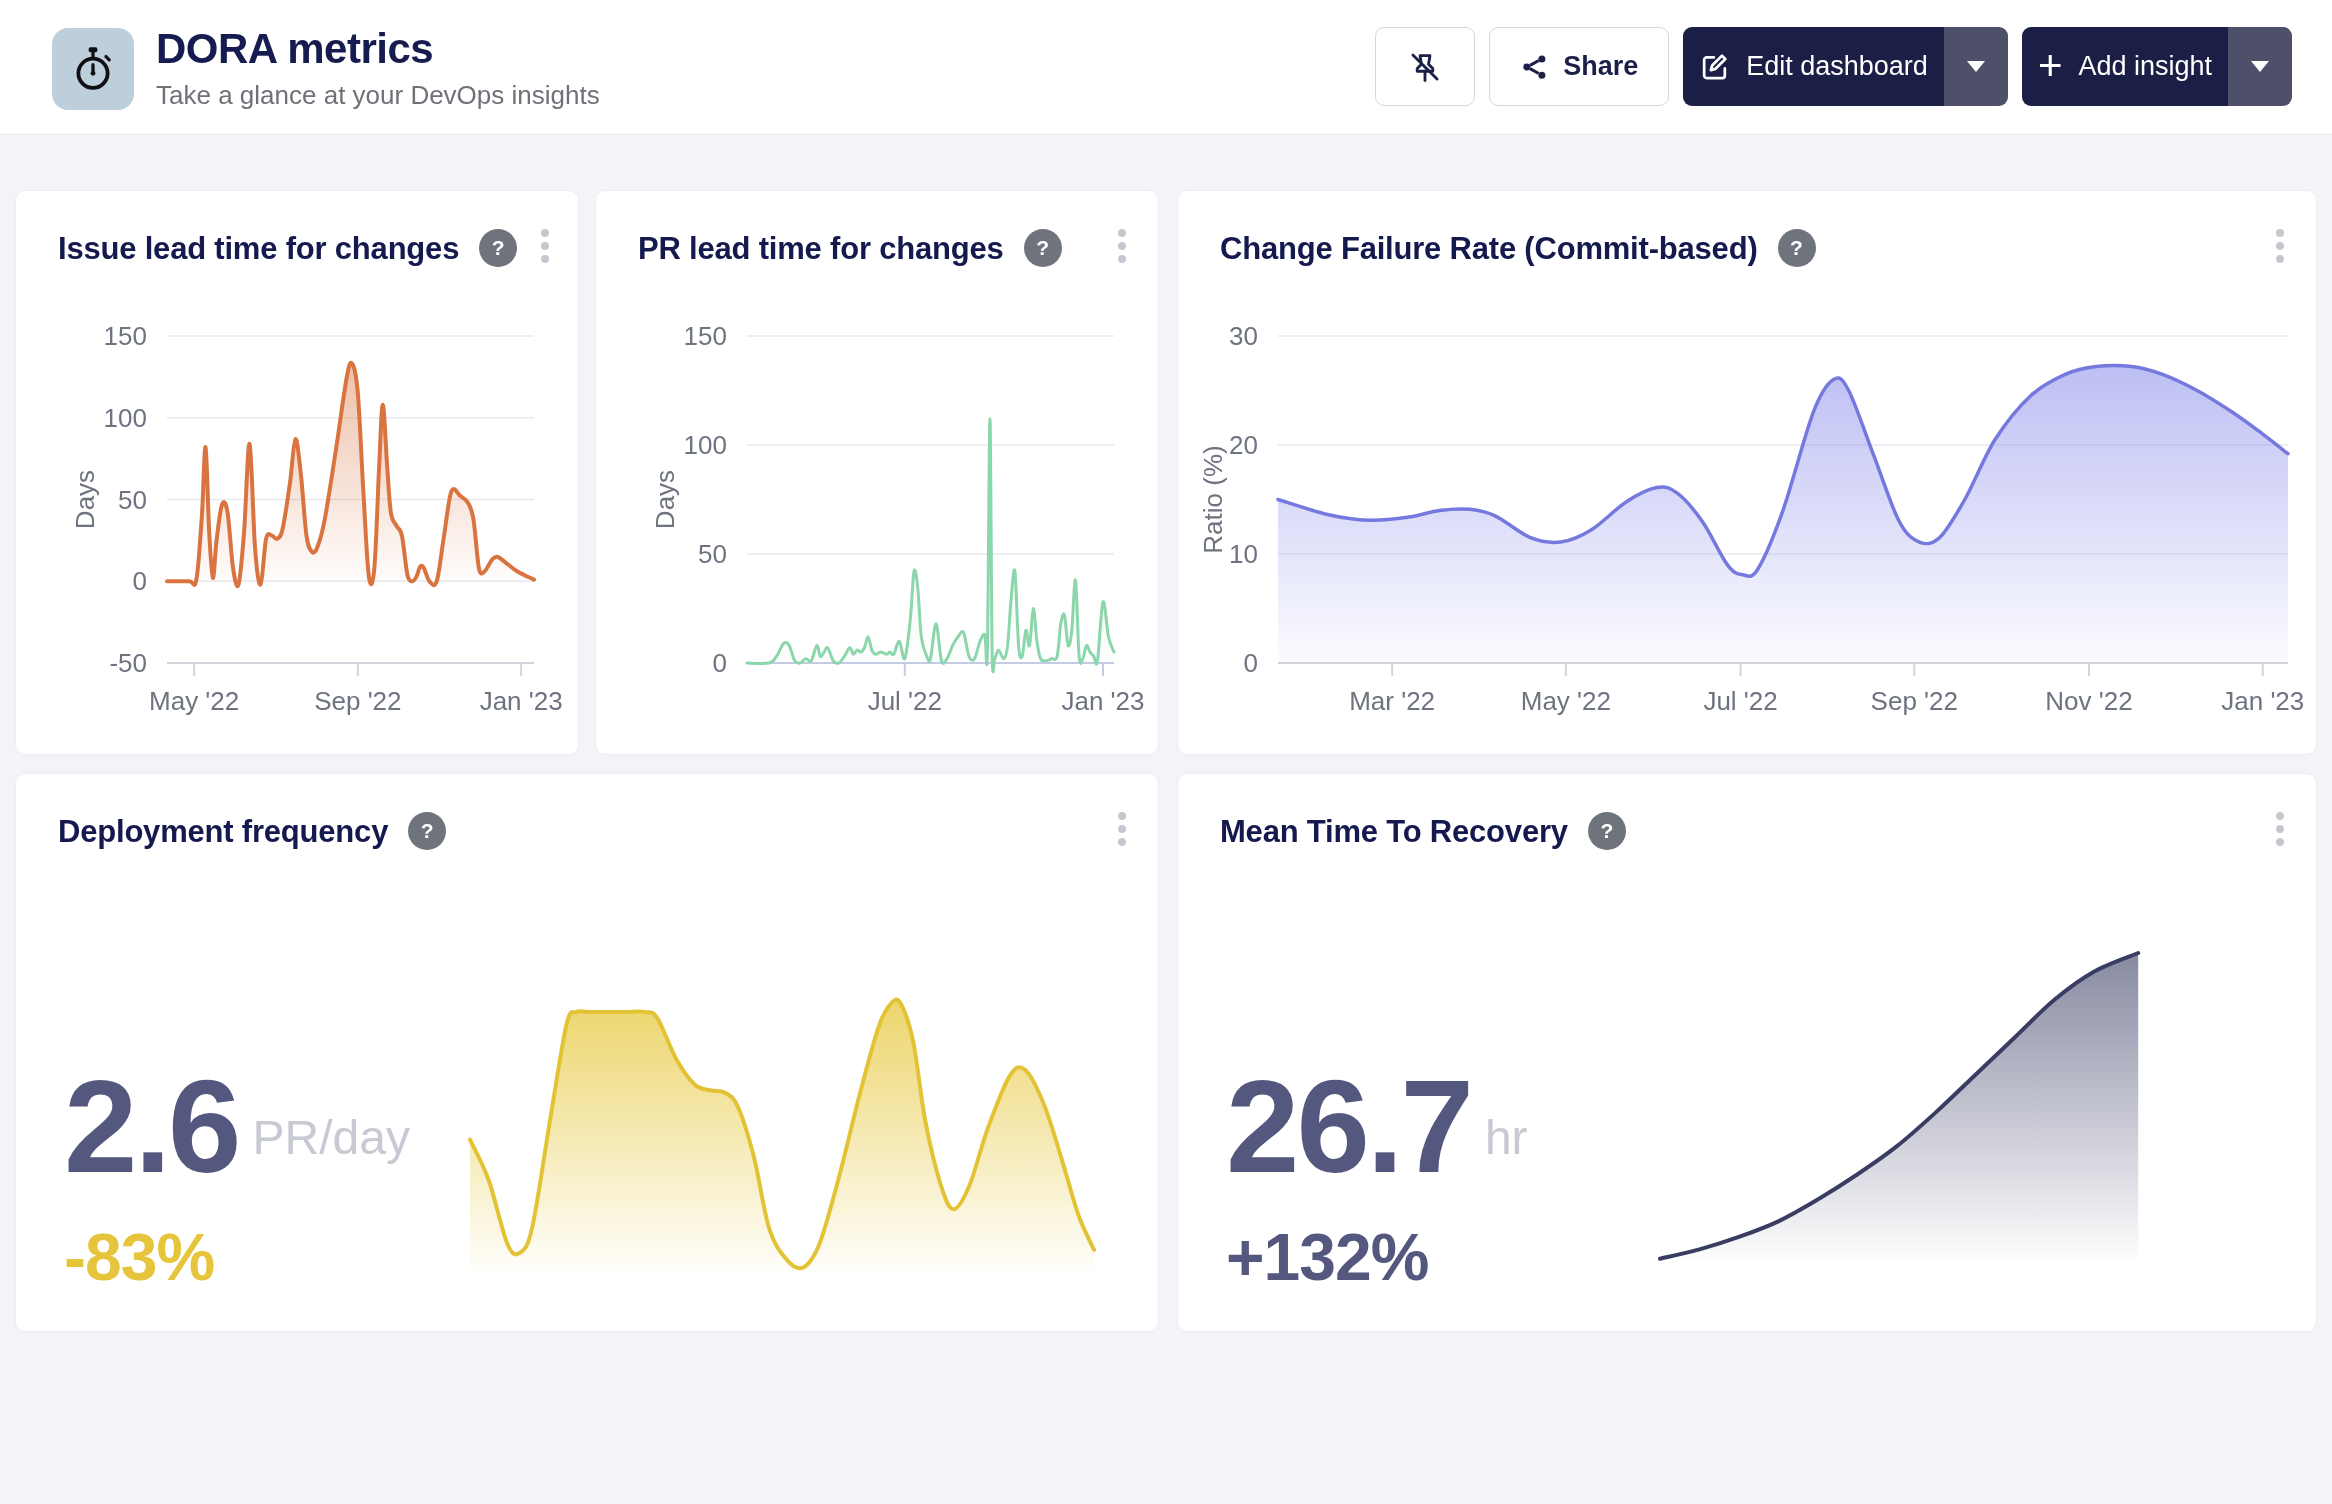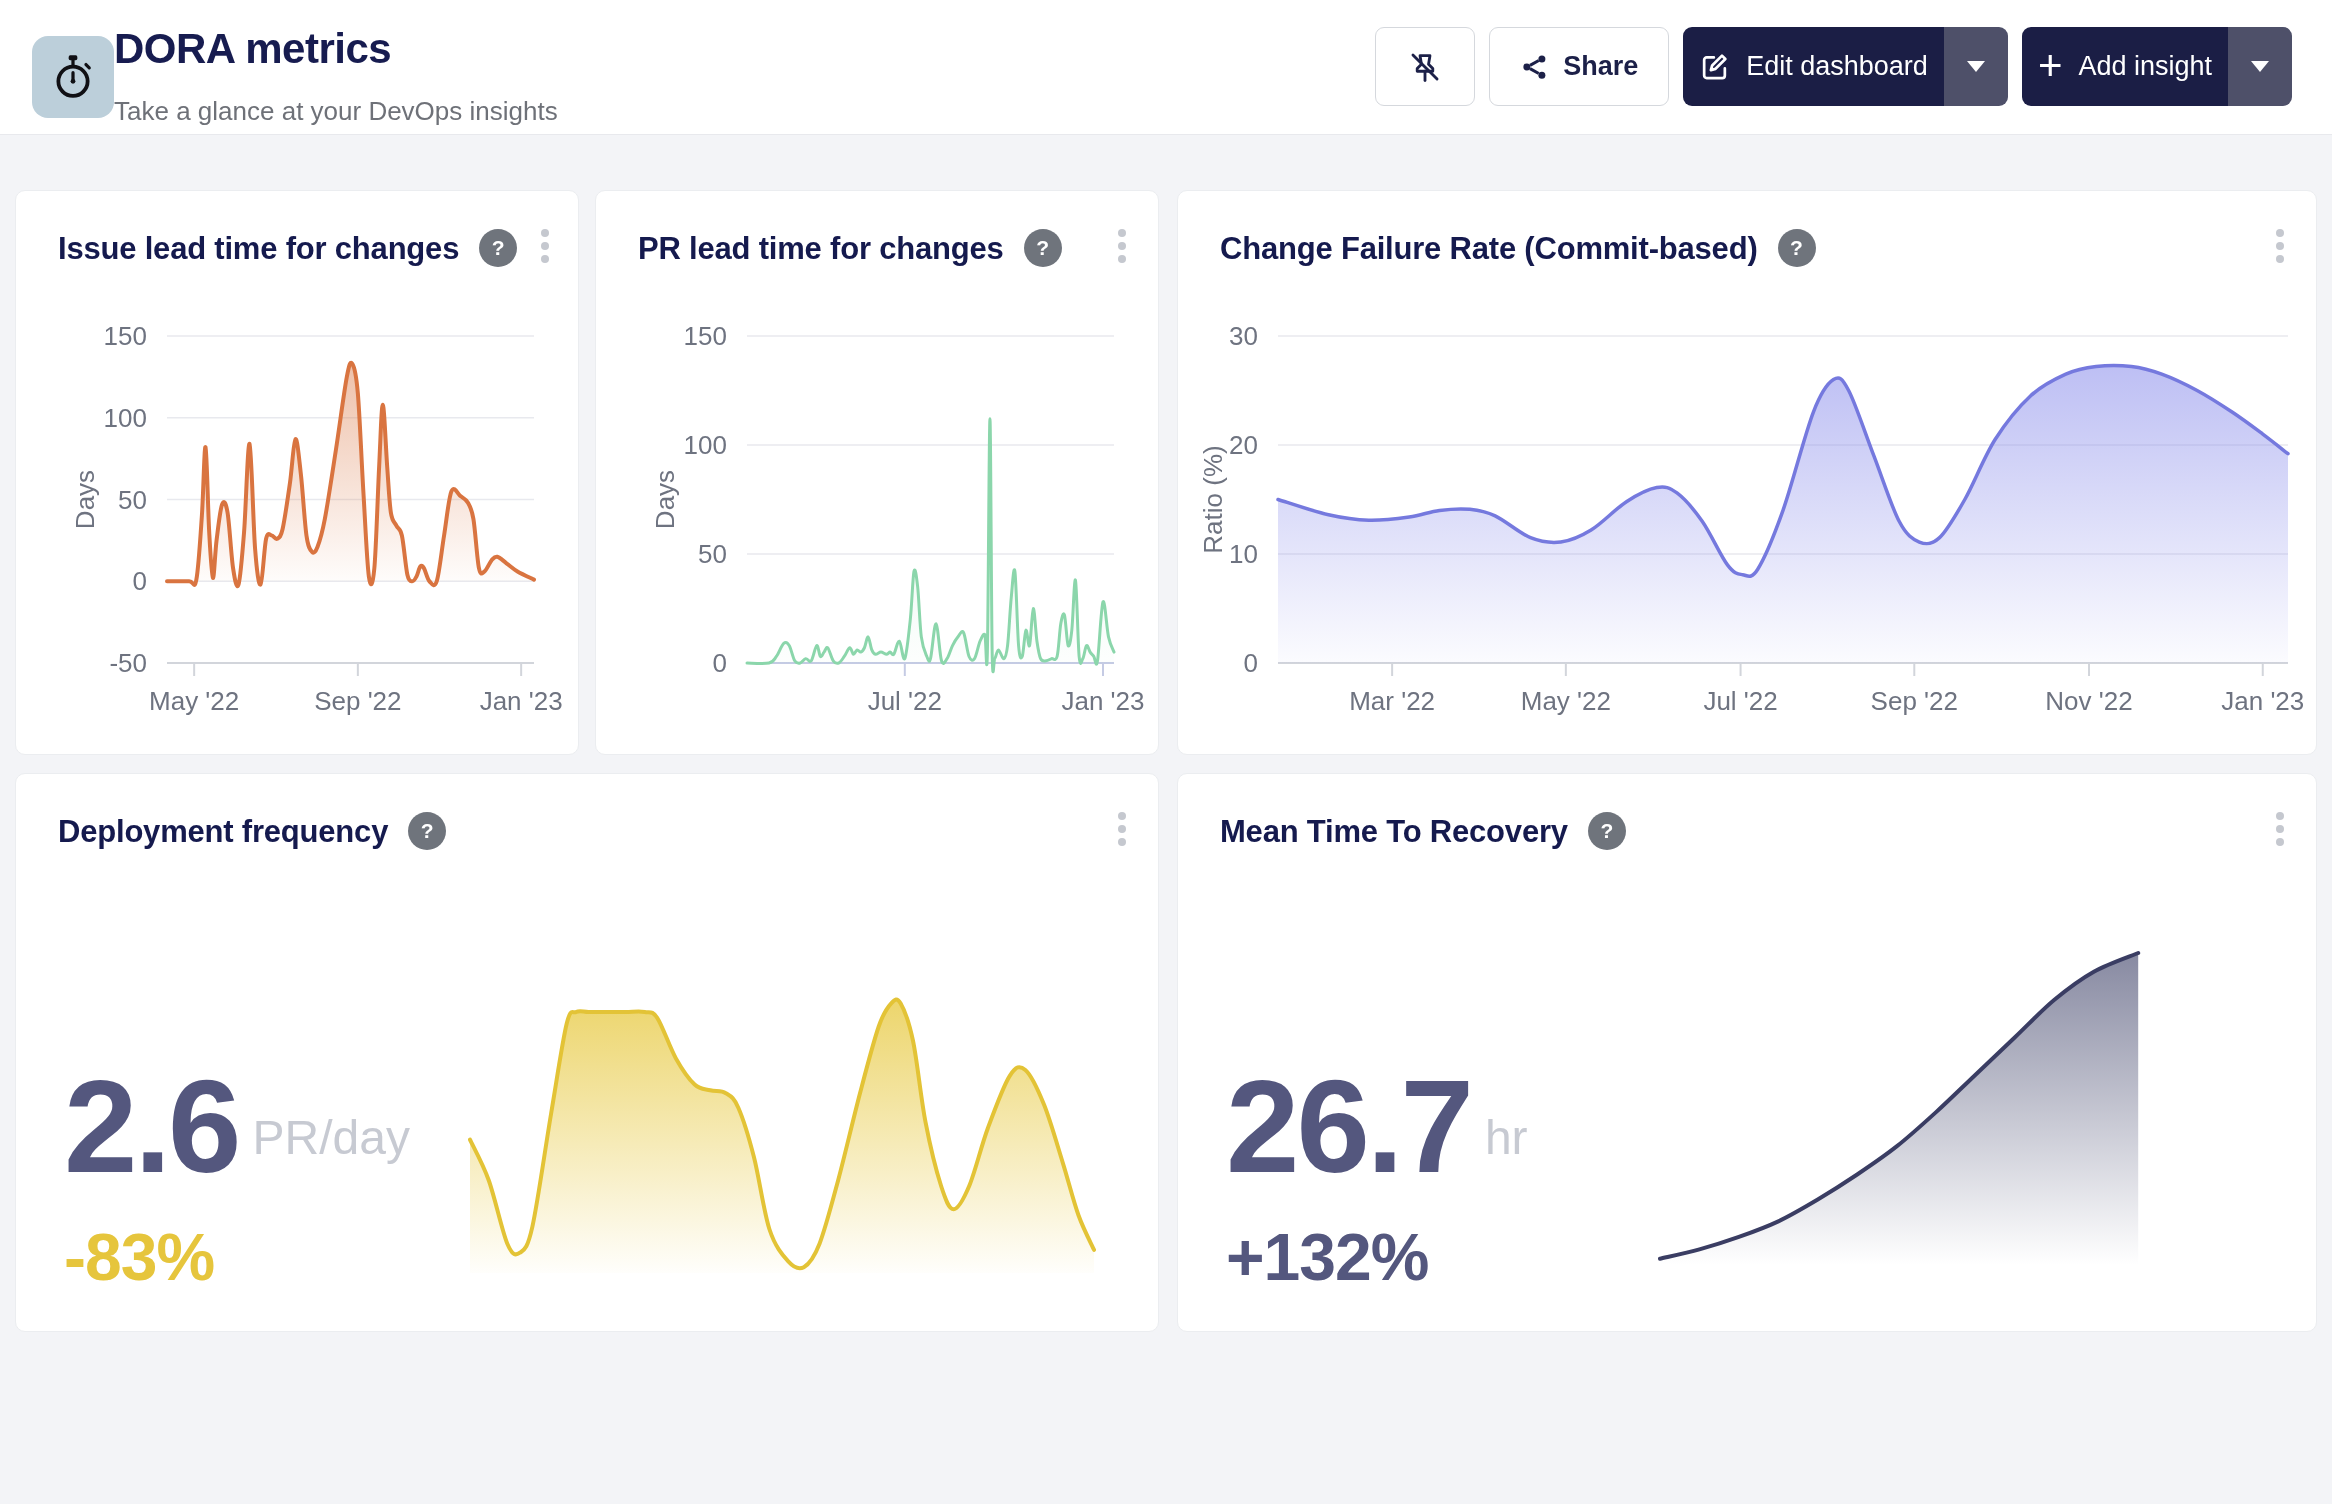--- a/index.html
+++ b/index.html
@@ -1,24 +1,24 @@
 <!DOCTYPE html>
 <html><head>
 <meta charset="utf-8">
 <style>
   html,body{margin:0;padding:0;}
   body{width:2332px;height:1504px;overflow:hidden;background:#f3f4f7;
        font-family:"Liberation Sans",sans-serif;-webkit-font-smoothing:antialiased;position:relative;}
   .topbar{position:absolute;left:0;top:0;width:2332px;height:134px;background:#ffffff;
           border-bottom:1px solid #e8e9ed;}
-  .hleft{position:absolute;left:32px;top:26px;display:flex;align-items:center;}
+  .hleft{position:absolute;left:52px;top:26px;display:flex;align-items:center;gap:22px;}
   .app-tile{width:82px;height:82px;border-radius:16px;background:#bccfda;display:flex;
             align-items:center;justify-content:center;}
   .htext h1{margin:0;font-size:42px;font-weight:700;color:#171c50;letter-spacing:-0.5px;line-height:1.1;}
-  .subtitle{font-size:26px;color:#6e7178;margin-top:24px;}
+  .subtitle{font-size:26px;color:#6e7178;margin-top:8px;}
   .hbtns{position:absolute;right:40px;top:27px;display:flex;gap:14px;height:79px;}
   .btn{display:flex;align-items:center;justify-content:center;height:79px;border:none;cursor:pointer;
        font-family:Liberation Sans, sans-serif;font-size:27px;}
   .ghost{background:#fff;border:1.5px solid #d5d8dd;border-radius:9px;color:#1c2048;font-weight:600;}
   .btn.square{width:100px;}
   .share-btn{padding:0 30px;gap:13px;}
   .split{display:flex;border-radius:9px;overflow:hidden;}
   .dark{background:#1b1e45;color:#ffffff;font-weight:500;}
   .dark.main{padding:0 16px;gap:16px;}
   .caretseg{background:#4e5069;width:64px;}

